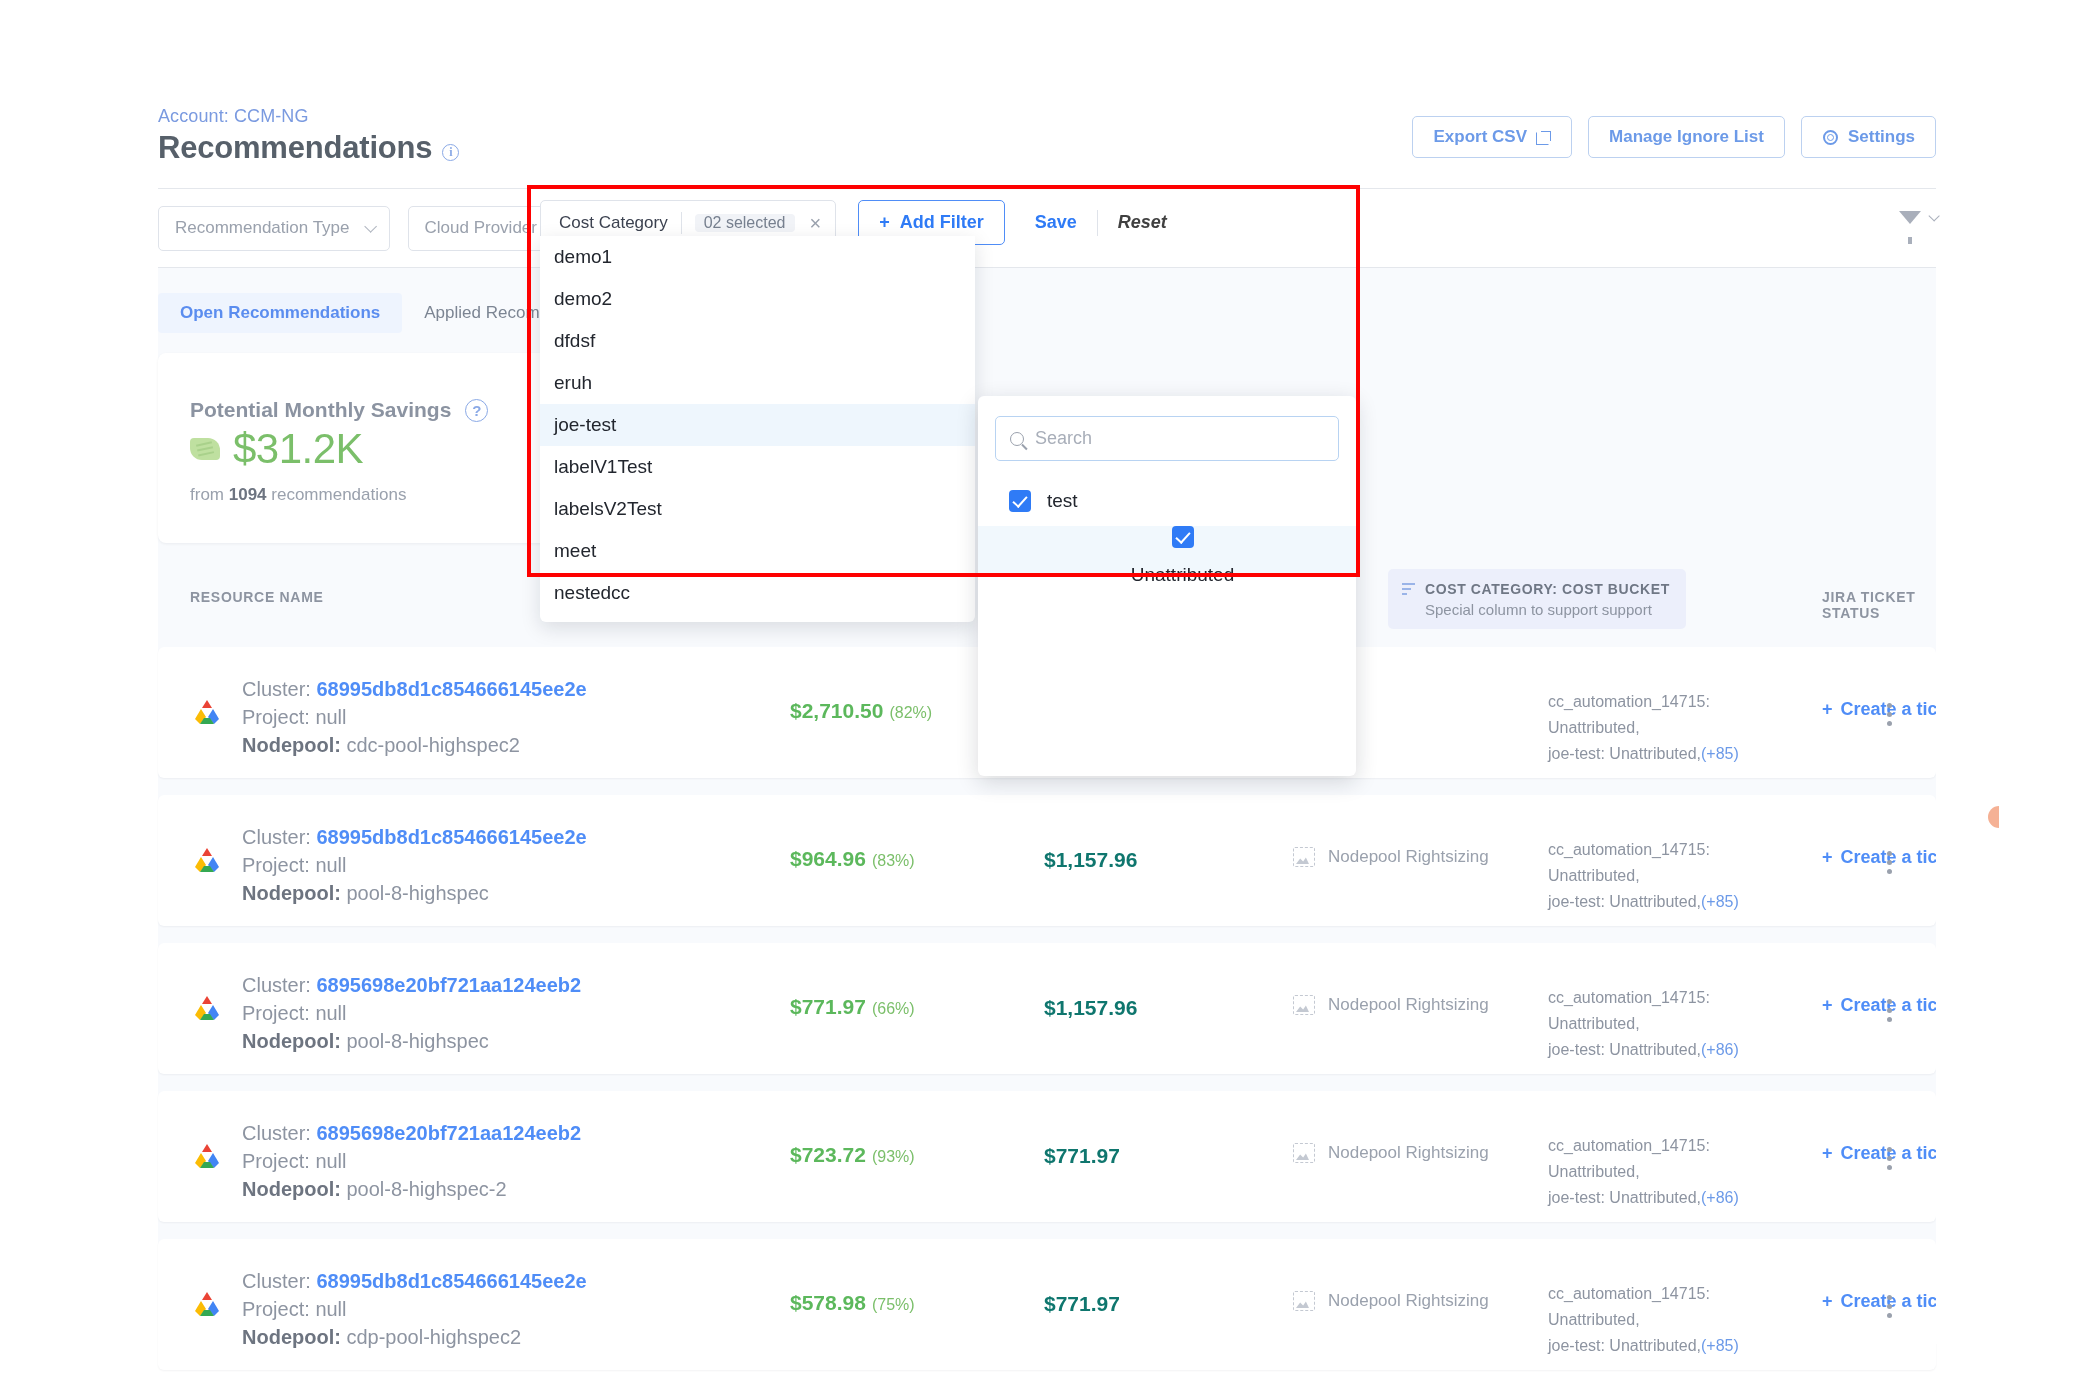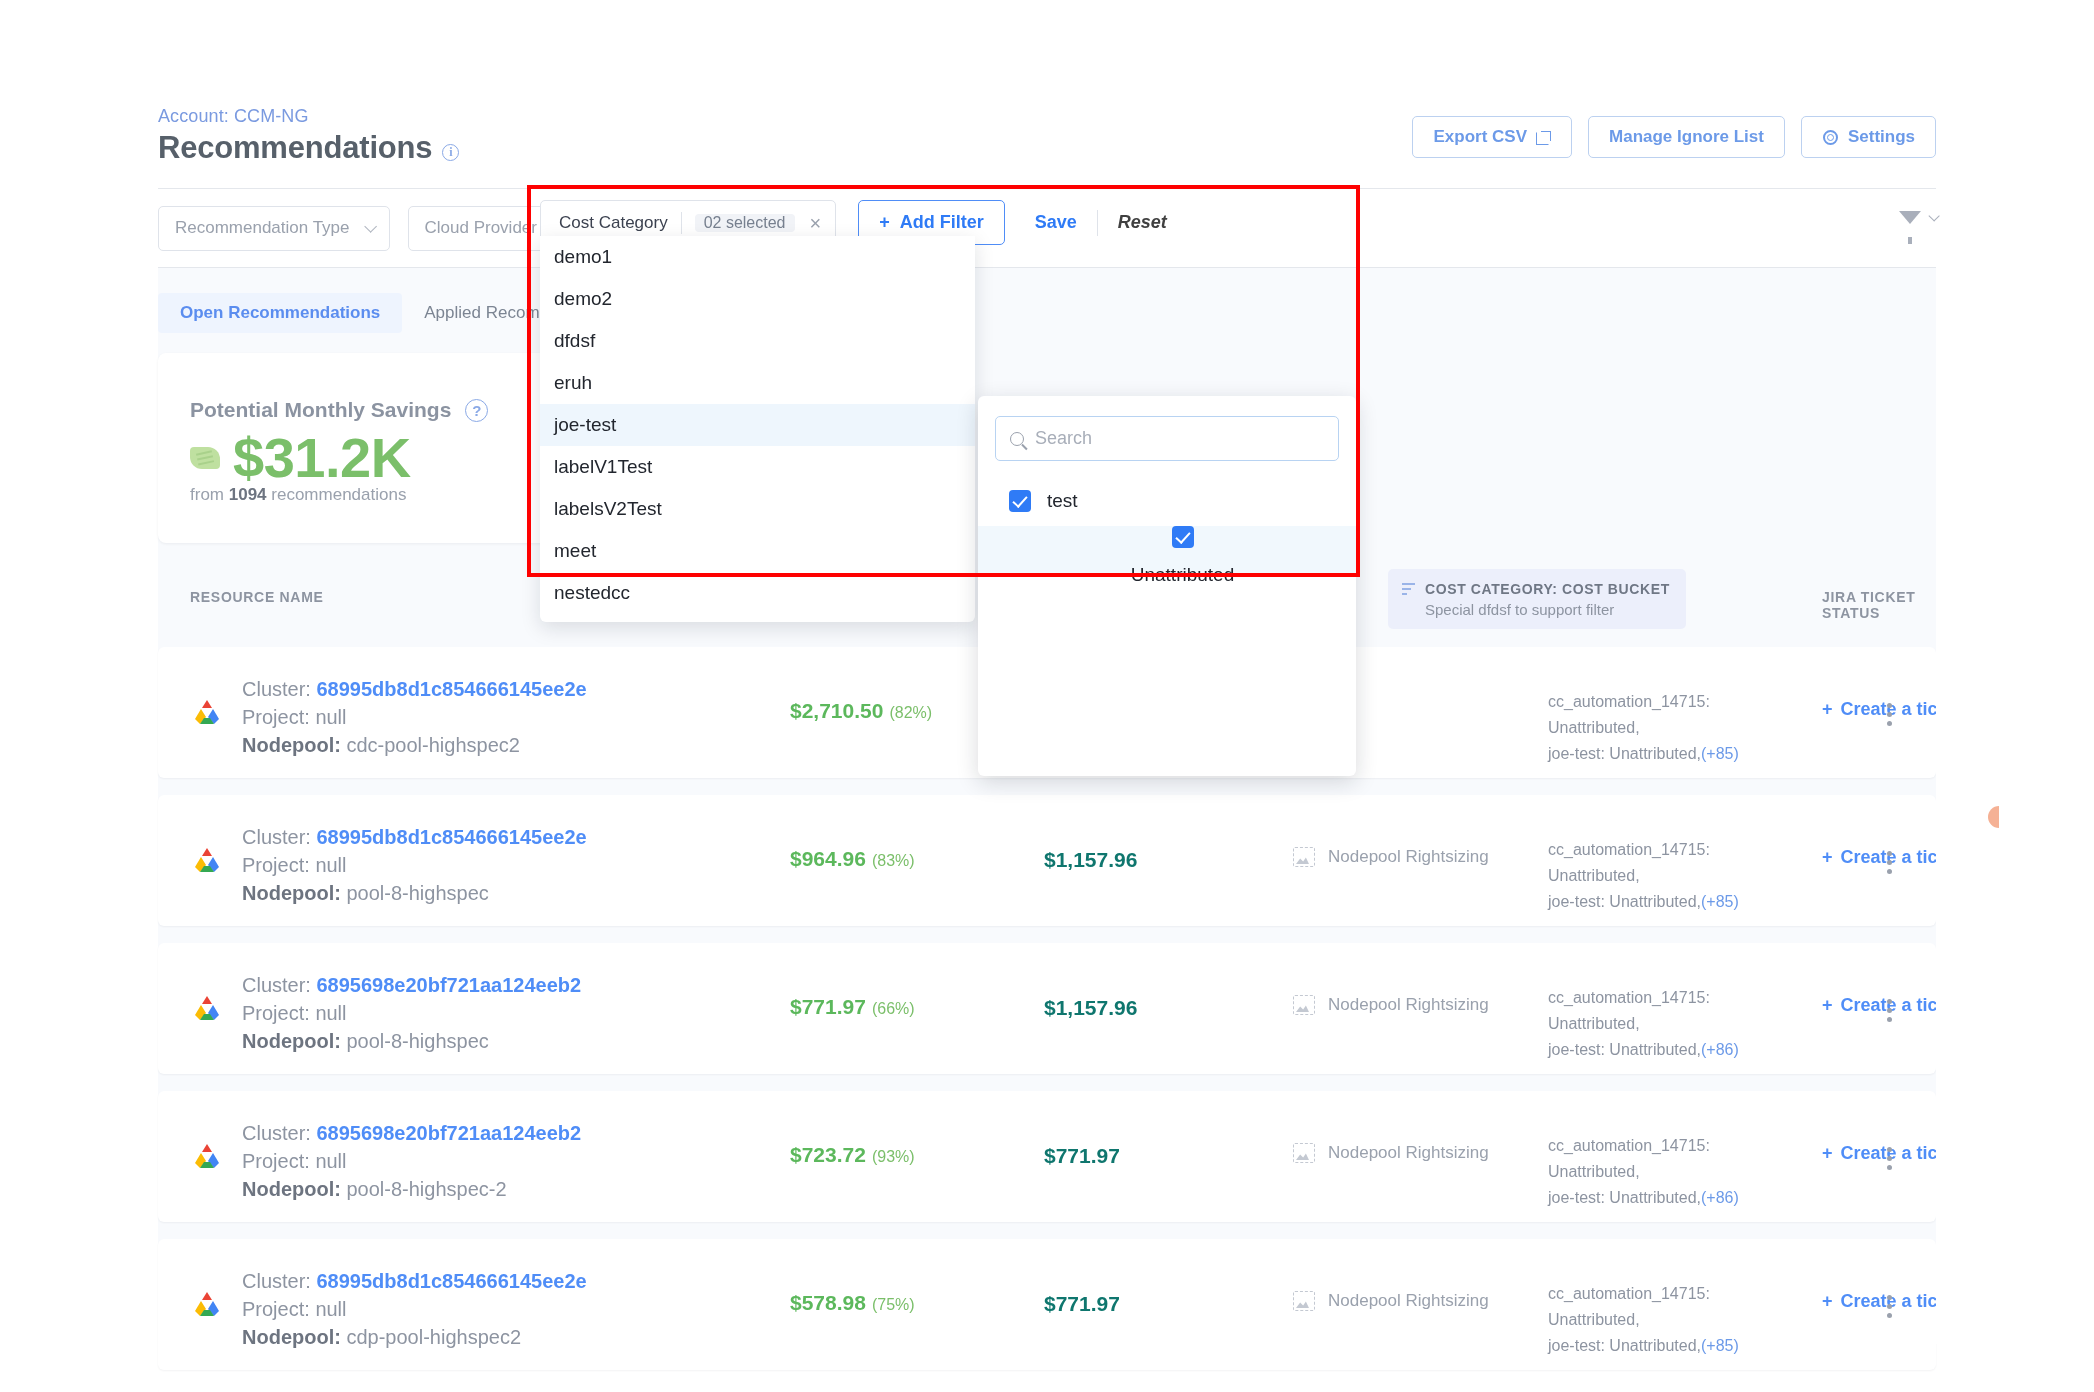--- a/index.html
+++ b/index.html
@@ -145,21 +145,21 @@
   }
   .money-icon {
     width: 30px; height: 22px; background: #bfe0a0; border-radius: 4px 12px 4px 12px;
     position: relative;
   }
   .money-icon::after{
     content:""; position:absolute; left:6px; top:5px; width:16px; height:2px;
     background:#a9d18b; box-shadow: 0 5px 0 #a9d18b, 0 10px 0 #a9d18b;
     transform: rotate(-12deg);
   }
-  .amount { font-size: 56px; font-weight: bold; color: #7bbf6a; letter-spacing: -.5px; }
+  .amount { font-size: 42px; font-weight: normal; color: #7bbf6a; letter-spacing: -.5px; }
   .card-sub {
     position: absolute; left: 32px; top: 132px;
     font-size: 17px; color: #9aa1ad;
   }
   .card-sub b { color: #6d7480; }
 
   
   .table-head {
     position: absolute; left: 0; top: 295px; right: 0; height: 84px;
     background: #f8fafd;
@@ -392,21 +392,21 @@
     <div class="table-head">
       <div class="th" style="left:32px;">RESOURCE NAME</div>
       <div class="th-cc">
         <span class="sort-icon">
             <i></i>
             <i></i>
             <i></i>
           </span>
         <span>
           <span class="th-cc-main">COST CATEGORY: COST BUCKET</span>
-          <div class="th-cc-sub">Special dfdsf to support filter</div>
+          <div class="th-cc-sub">Special column to support support</div>
         </span>
       </div>
       <div class="th" style="left:1664px;">JIRA TICKET STATUS</div>
     </div>
 
     <div class="rows">
 
       <div class="row" style="top:0px;">
         <svg class="gcp-icon" viewBox="0 0 34 30">
           <path d="M17 3 L22 11 L12 11 Z" fill="#ea4335"></path>

